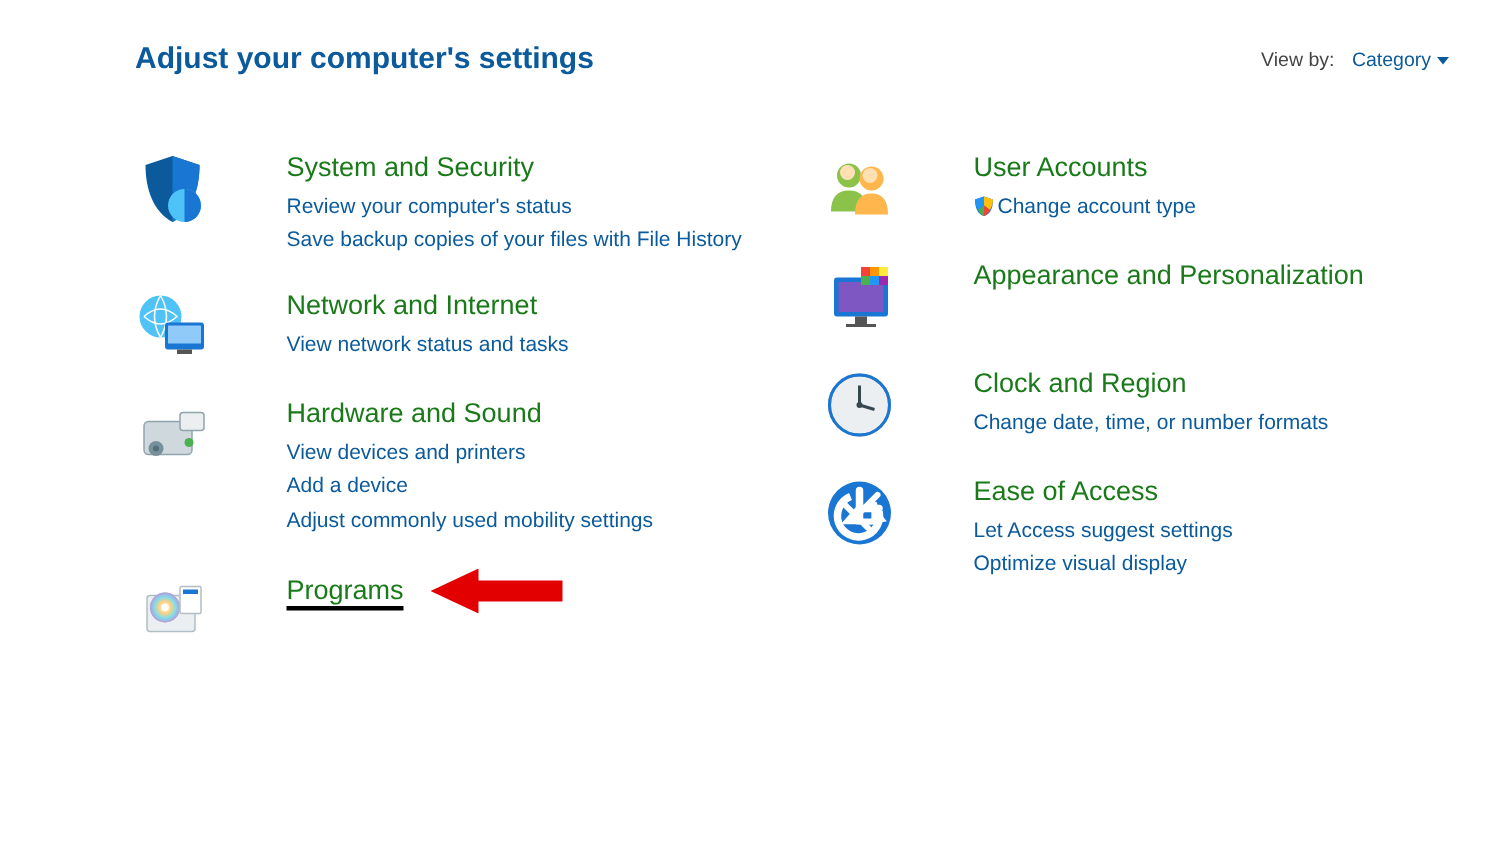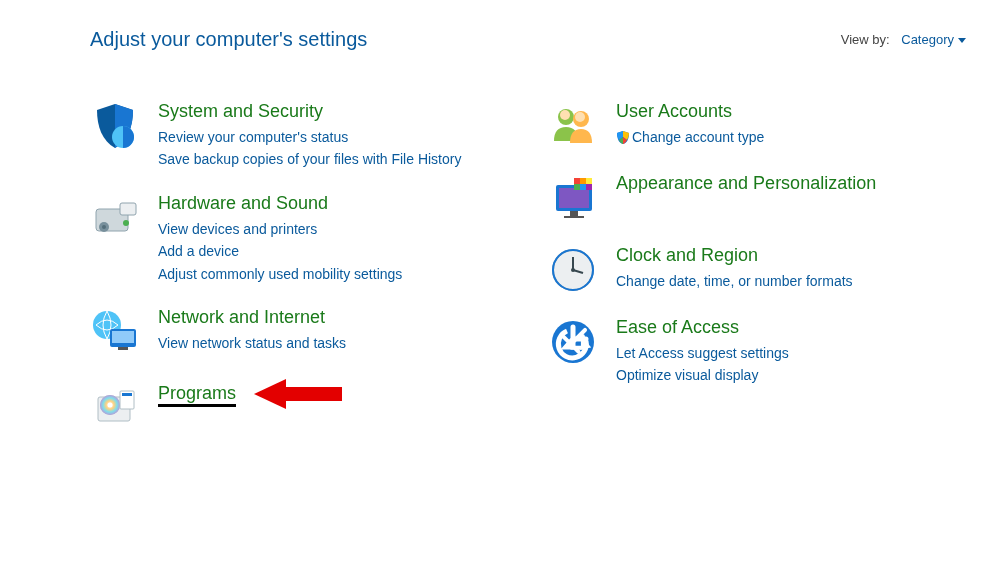--- a/index.html
+++ b/index.html
@@ -16,21 +16,21 @@
   }
   .header {
     display: flex;
     justify-content: space-between;
     align-items: center;
     margin-bottom: 50px;
   }
   .title {
     color: #0a5a9c;
     font-size: 20px;
-    font-weight: 400;
+    font-weight: 700;
   }
   .viewby {
     font-size: 13px;
     color: #444;
   }
   .viewby-value {
     color: #0a5a9c;
     cursor: pointer;
     margin-left: 8px;
   }
@@ -57,20 +57,21 @@
   }
   .cat-icon {
     width: 50px;
     height: 50px;
     flex-shrink: 0;
     margin-right: 18px;
     position: relative;
   }
   .cat-body {
     padding-top: 0;
+    margin-left: 33px;
   }
   .cat-title {
     color: #1a7a1a;
     font-size: 18px;
     font-weight: 400;
     margin-bottom: 4px;
     cursor: pointer;
   }
   .cat-links {
     font-size: 14px;
@@ -127,42 +128,42 @@
             <div class="cat-title">System and Security</div>
             <div class="cat-links">
               <a>Review your computer's status</a>
               <a>Save backup copies of your files with File History</a>
             </div>
           </div>
         </div>
         <div class="cat">
           <div class="cat-icon">
             <svg viewBox="0 0 50 50" width="50" height="50">
+              <use href="#ic-network"></use>
+            </svg>
+          </div>
+          <div class="cat-body">
+            <div class="cat-title">Network and Internet</div>
+            <div class="cat-links">
+              <a>View network status and tasks</a>
+            </div>
+          </div>
+        </div>
+        <div class="cat">
+          <div class="cat-icon">
+            <svg viewBox="0 0 50 50" width="50" height="50">
               <use href="#ic-hardware"></use>
             </svg>
           </div>
           <div class="cat-body">
             <div class="cat-title">Hardware and Sound</div>
             <div class="cat-links">
               <a>View devices and printers</a>
               <a>Add a device</a>
               <a>Adjust commonly used mobility settings</a>
-            </div>
-          </div>
-        </div>
-        <div class="cat">
-          <div class="cat-icon">
-            <svg viewBox="0 0 50 50" width="50" height="50">
-              <use href="#ic-network"></use>
-            </svg>
-          </div>
-          <div class="cat-body">
-            <div class="cat-title">Network and Internet</div>
-            <div class="cat-links">
-              <a>View network status and tasks</a>
             </div>
           </div>
         </div>
         <div class="cat">
           <div class="cat-icon">
             <svg viewBox="0 0 50 50" width="50" height="50">
               <use href="#ic-programs"></use>
             </svg>
           </div>
           <div class="cat-body">

